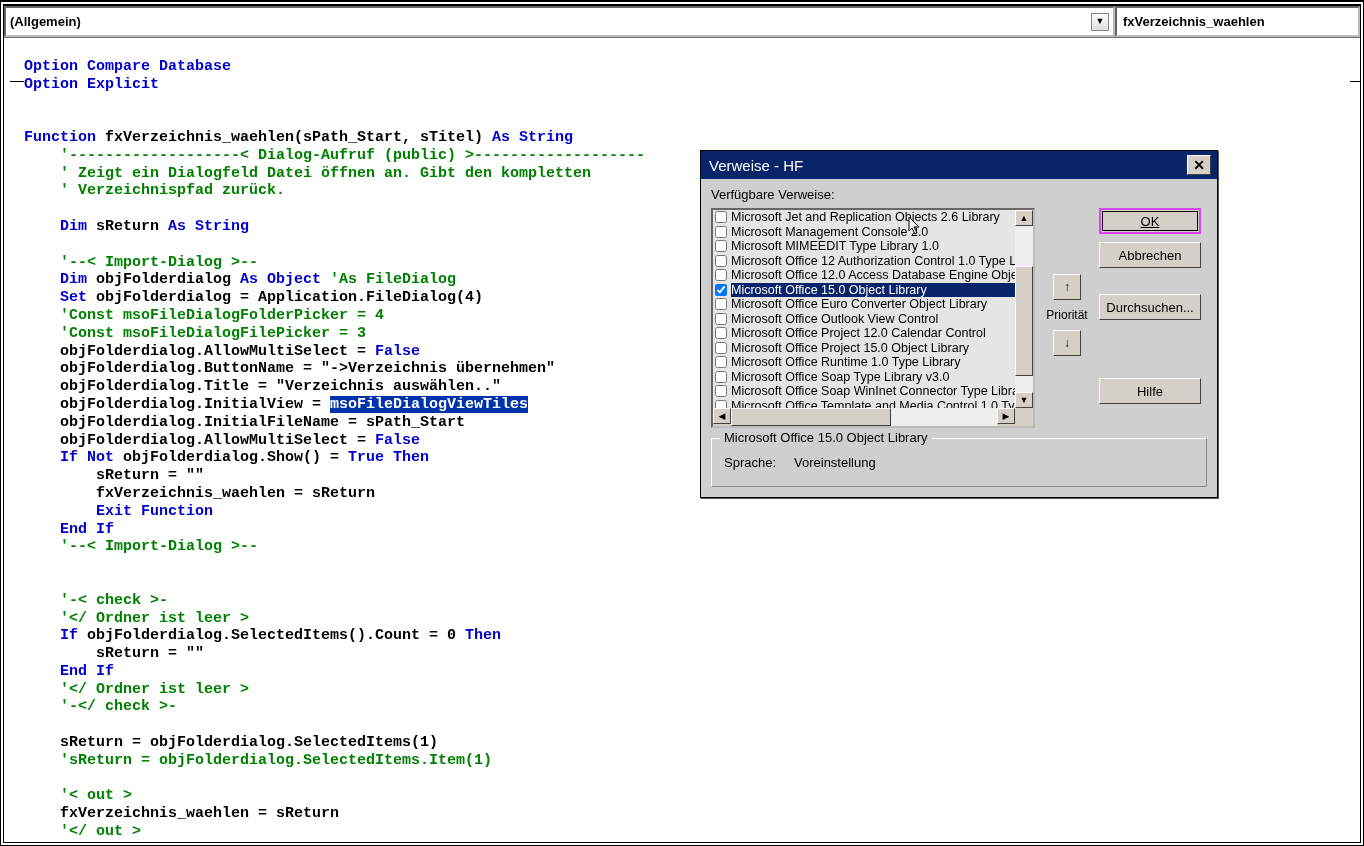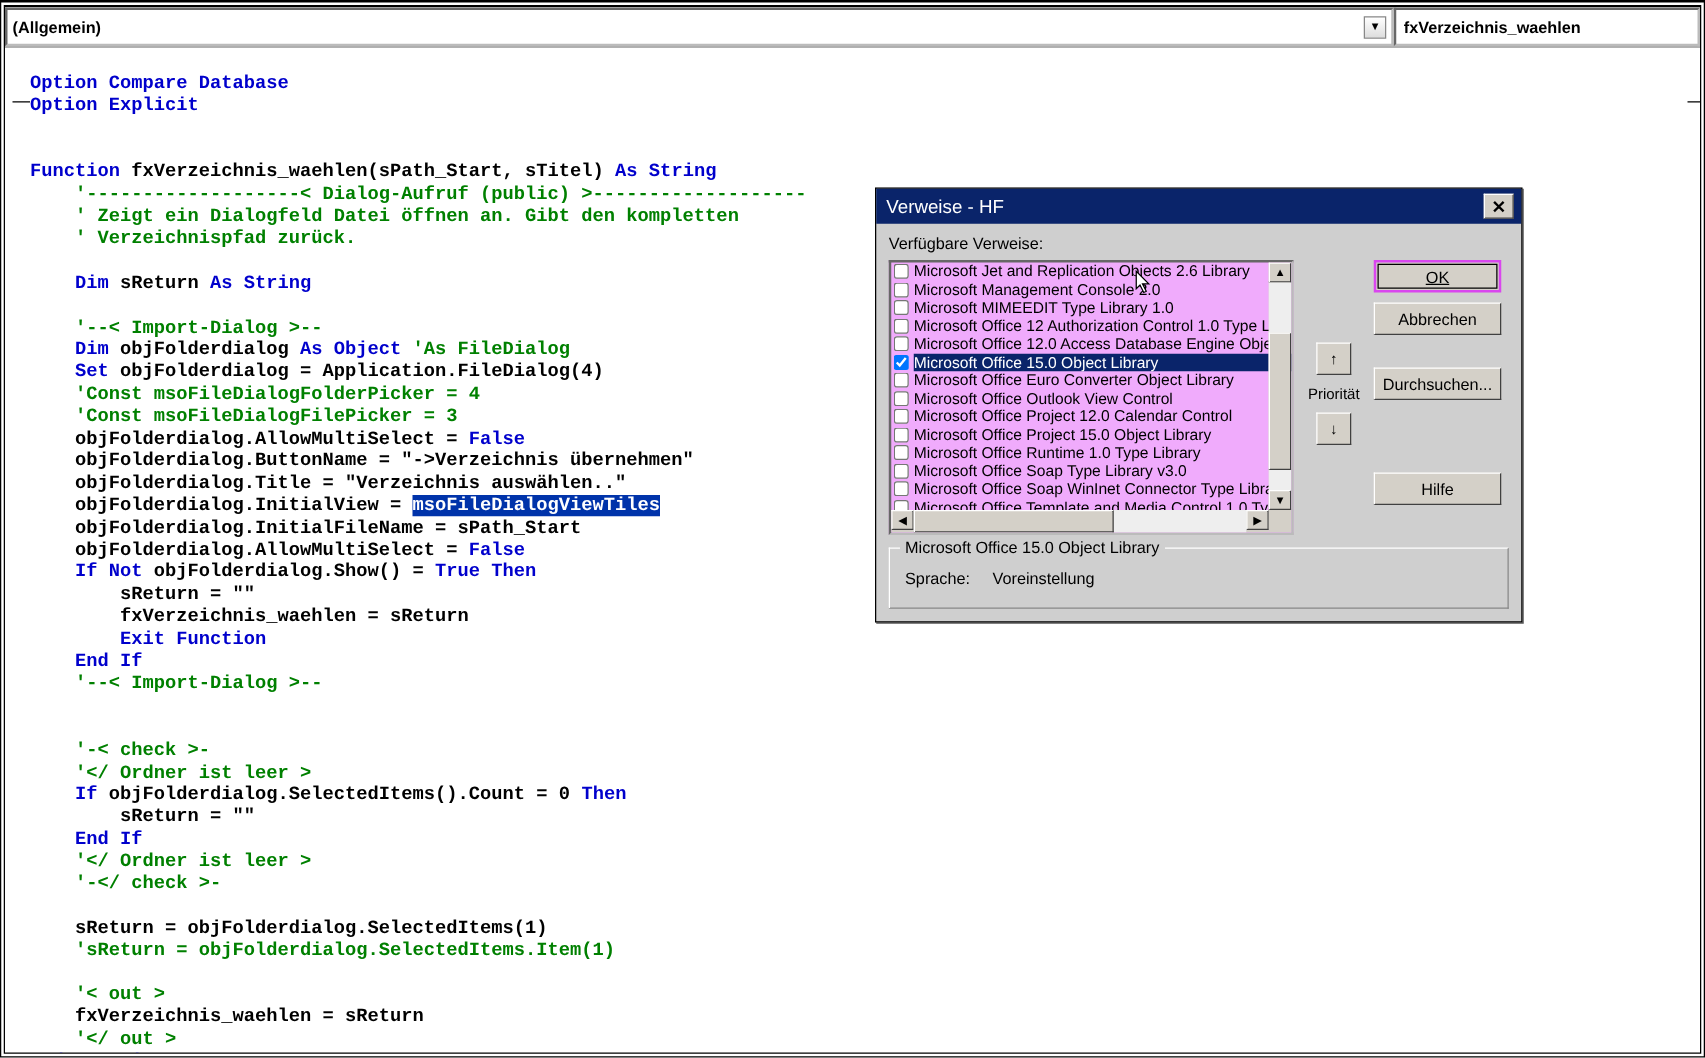--- a/index.html
+++ b/index.html
@@ -103,21 +103,21 @@
   align-items: center;
   justify-content: center;
   font-size: 14px;
 }
 .dlg-body { padding: 8px 10px 10px 10px; }
 .dlg-label { font-size: 13px; margin-bottom: 6px; display: block; }
 .row { display: flex; gap: 8px; }
 .list-wrap {
   width: 324px;
   height: 220px;
-  background: #f0abfc;
+  background: #e5e5e5;
   border: 2px inset #bbb;
   position: relative;
   overflow: hidden;
 }
 .list-inner { position: absolute; top: 0; left: 0; right: 18px; }
 .li {
   display: flex;
   align-items: center;
   font-size: 12.5px;
   height: 14.5px;

